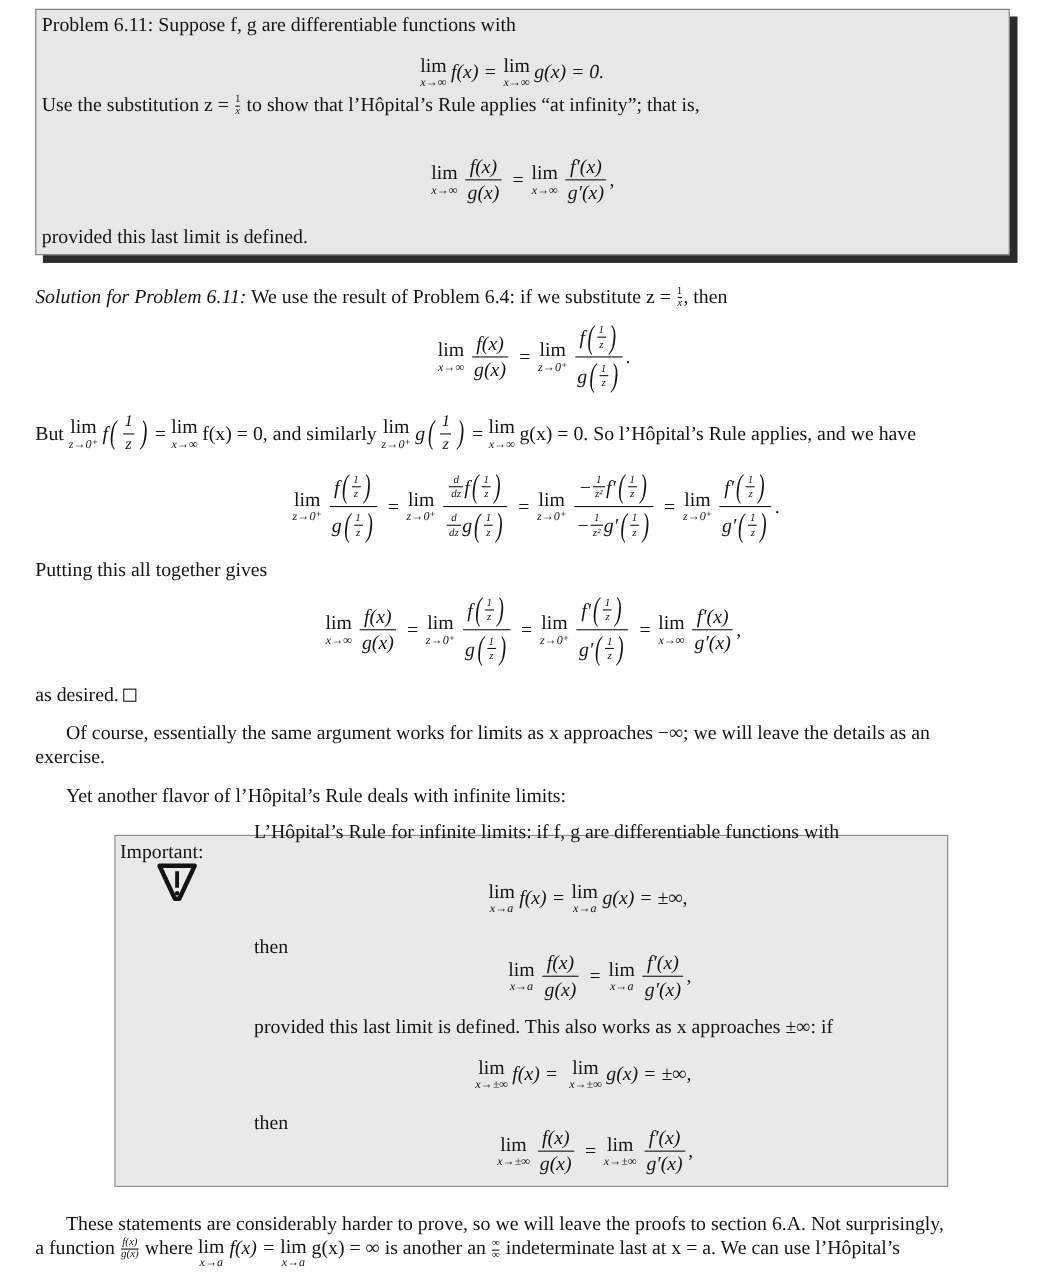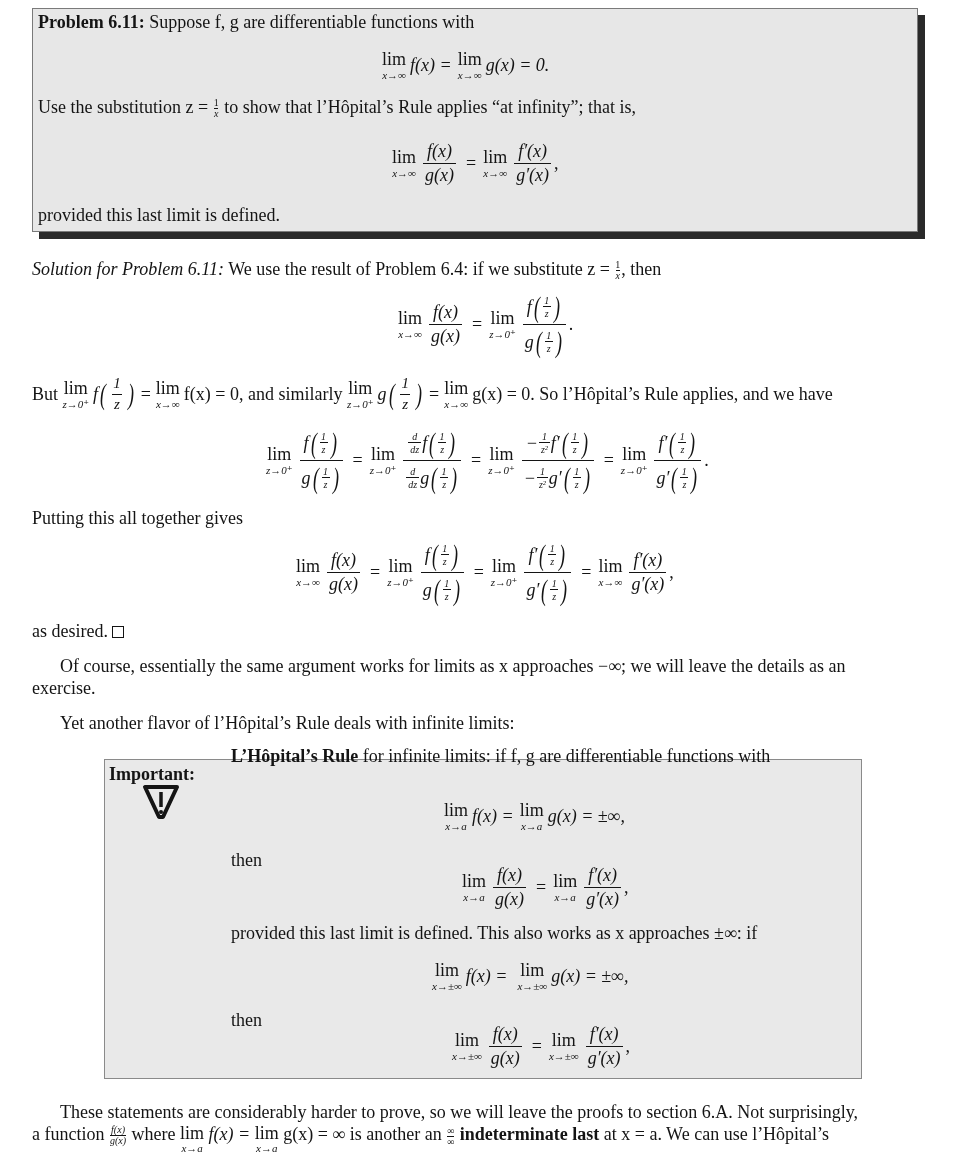--- a/index.html
+++ b/index.html
@@ -3,21 +3,21 @@
 <meta charset="utf-8">
 <style>
   html, body { margin: 0; padding: 0; background: #ffffff; }
   body {
     width: 960px; height: 1167px; position: relative; overflow: hidden;
     font-family: "Liberation Serif", "DejaVu Serif", serif;
     color: #141414; font-size: 18px;
   }
   .line { position: absolute; white-space: nowrap; line-height: 22px; }
   i, .it { font-style: italic; text-align: center; }
-  b { font-weight: bold; }
+  b { font-weight: normal; }
 
   
   .problem-box {
     position: absolute; left: 32px; top: 8px; width: 884px; height: 222px;
     background: #e7e7e7; border: 1px solid #7a7a7a;
     box-shadow: 7px 7px 0 #2a2a2a;
   }
   .important-box {
     position: absolute; left: 104px; top: 759px; width: 756px; height: 318px;
     background: #e9e9e9; border: 1.5px solid #8a8a8a;
@@ -58,21 +58,21 @@
       <span class="sub">x→∞</span>
     </span>
   <span class="it">f(x) =</span>
   <span style="margin-left:6px" class="lim">
       <span class="l">lim</span>
       <span class="sub">x→∞</span>
     </span>
   <span class="it">g(x) = 0.</span>
 </div>
 
-<div class="line" style="left:38px; top:96px;">
+<div class="line" style="left:38px; top:84px;">
   <span>Use the substitution z =</span>
   <span class="sfrac">
       <span>1</span>
       <span class="den it">x</span>
     </span>
   <span>to show that l’Hôpital’s Rule applies “at infinity”; that is,</span>
 </div>
 
 <div class="eq" style="left:392px; top:142px;">
   <span class="lim">

